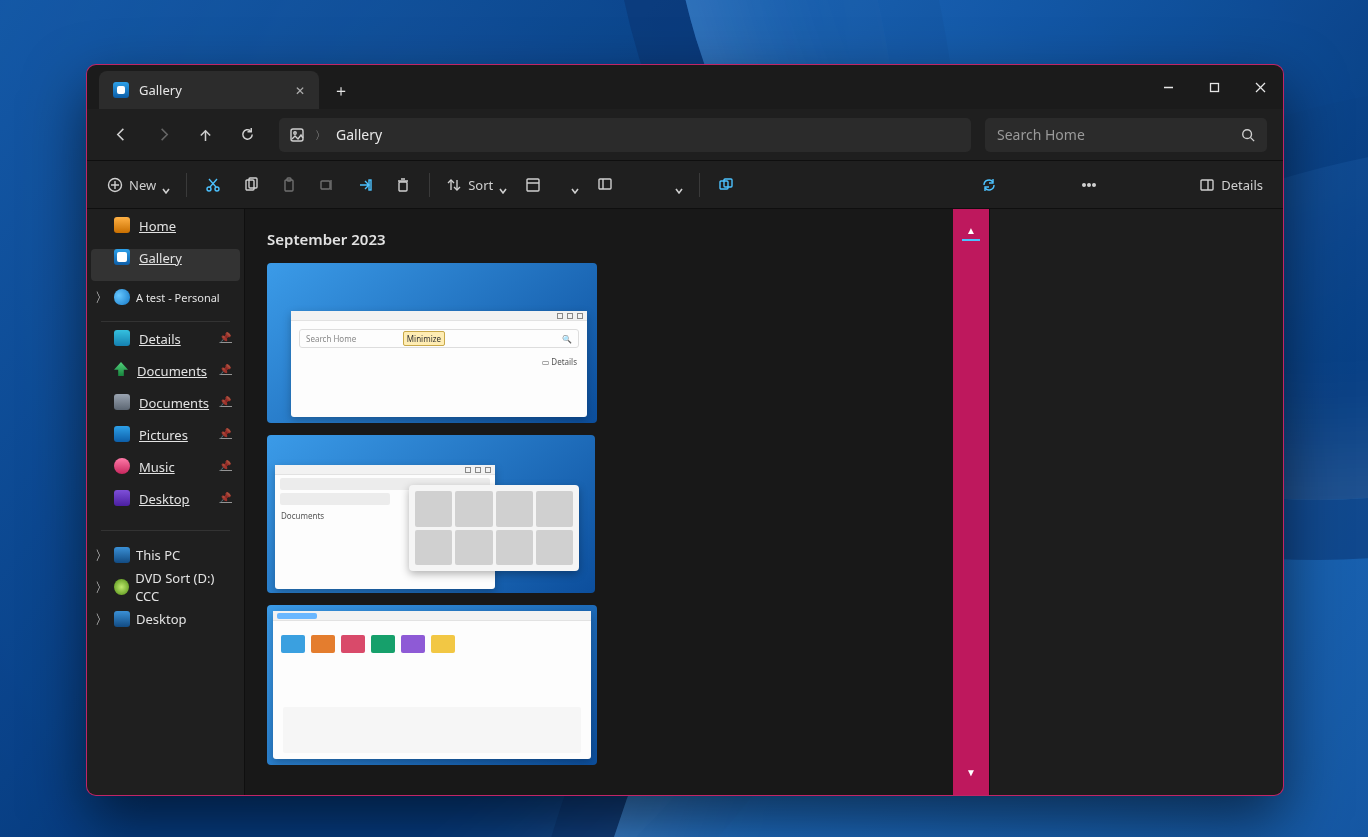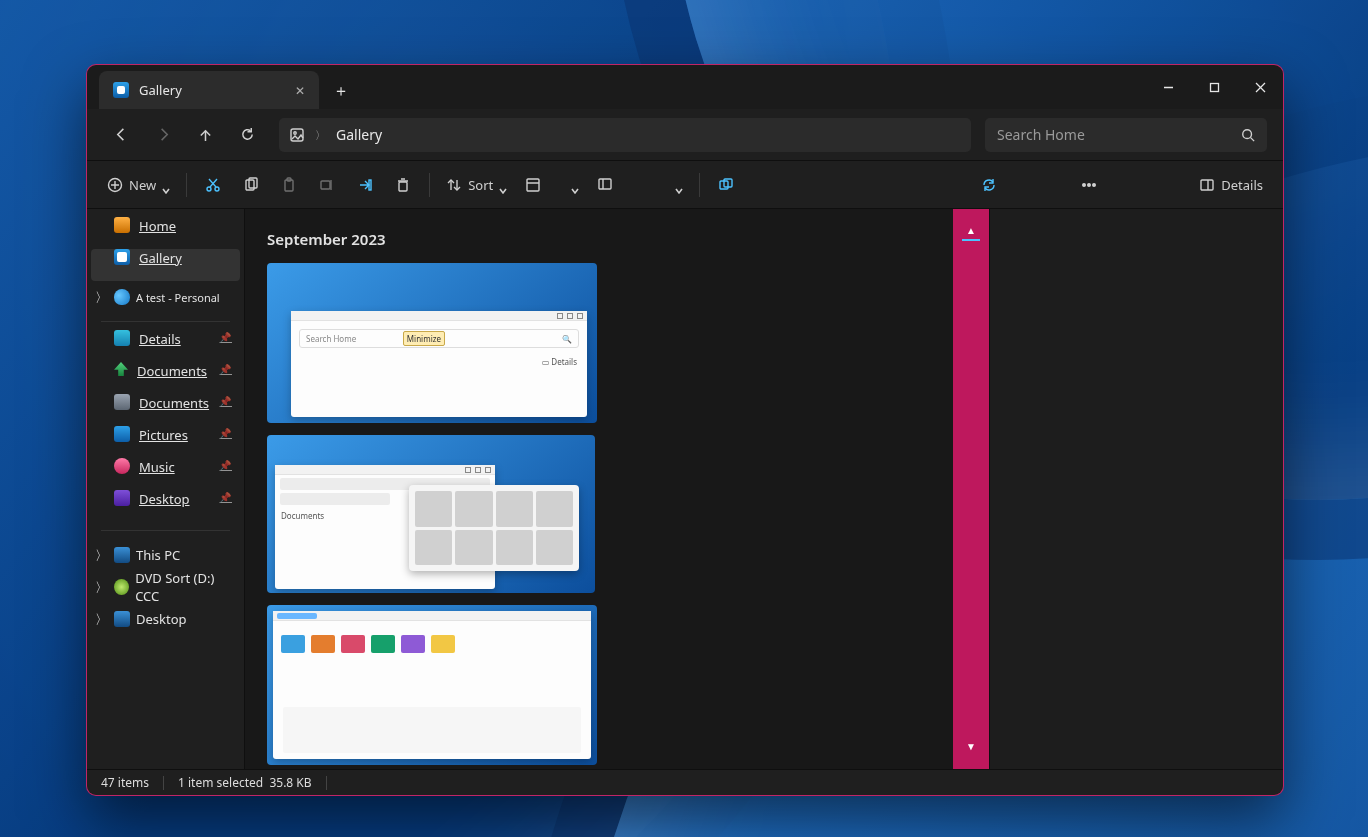--- a/index.html
+++ b/index.html
@@ -465,22 +465,14 @@
       <div class="timeline">
         <div class="jump top">▲</div>
         <div class="fill"></div>
         <div class="jump">▼</div>
       </div>
 
       <div class="details-pane"></div>
     </div>
   </div>
 
-  <div class="status">
-    <span>47 items</span>
-    <span class="sep"></span>
-    <span>
-      <span>1 item selected</span>&nbsp;&nbsp;<span>35.8 KB</span>
-    </span>
-    <span class="sep"></span>
-  </div>
 
 </div>
 
 </body></html>

